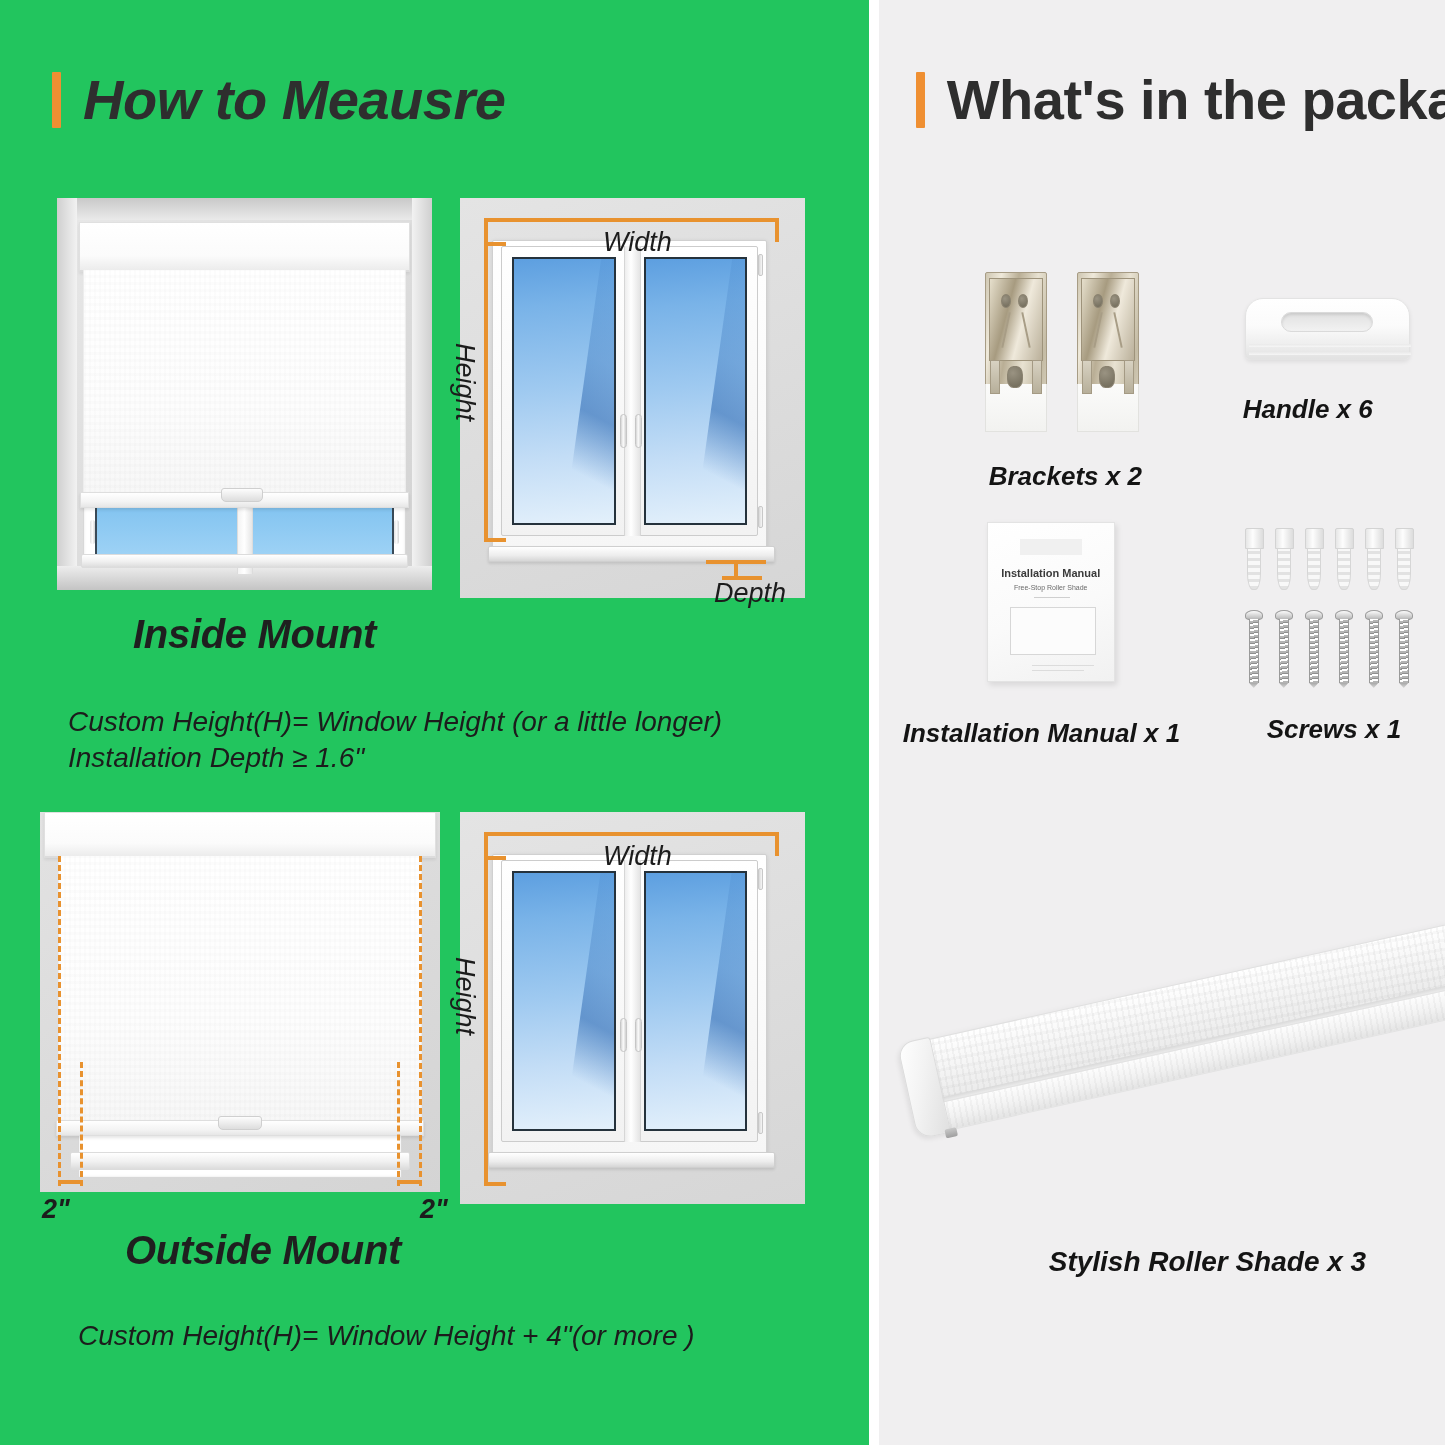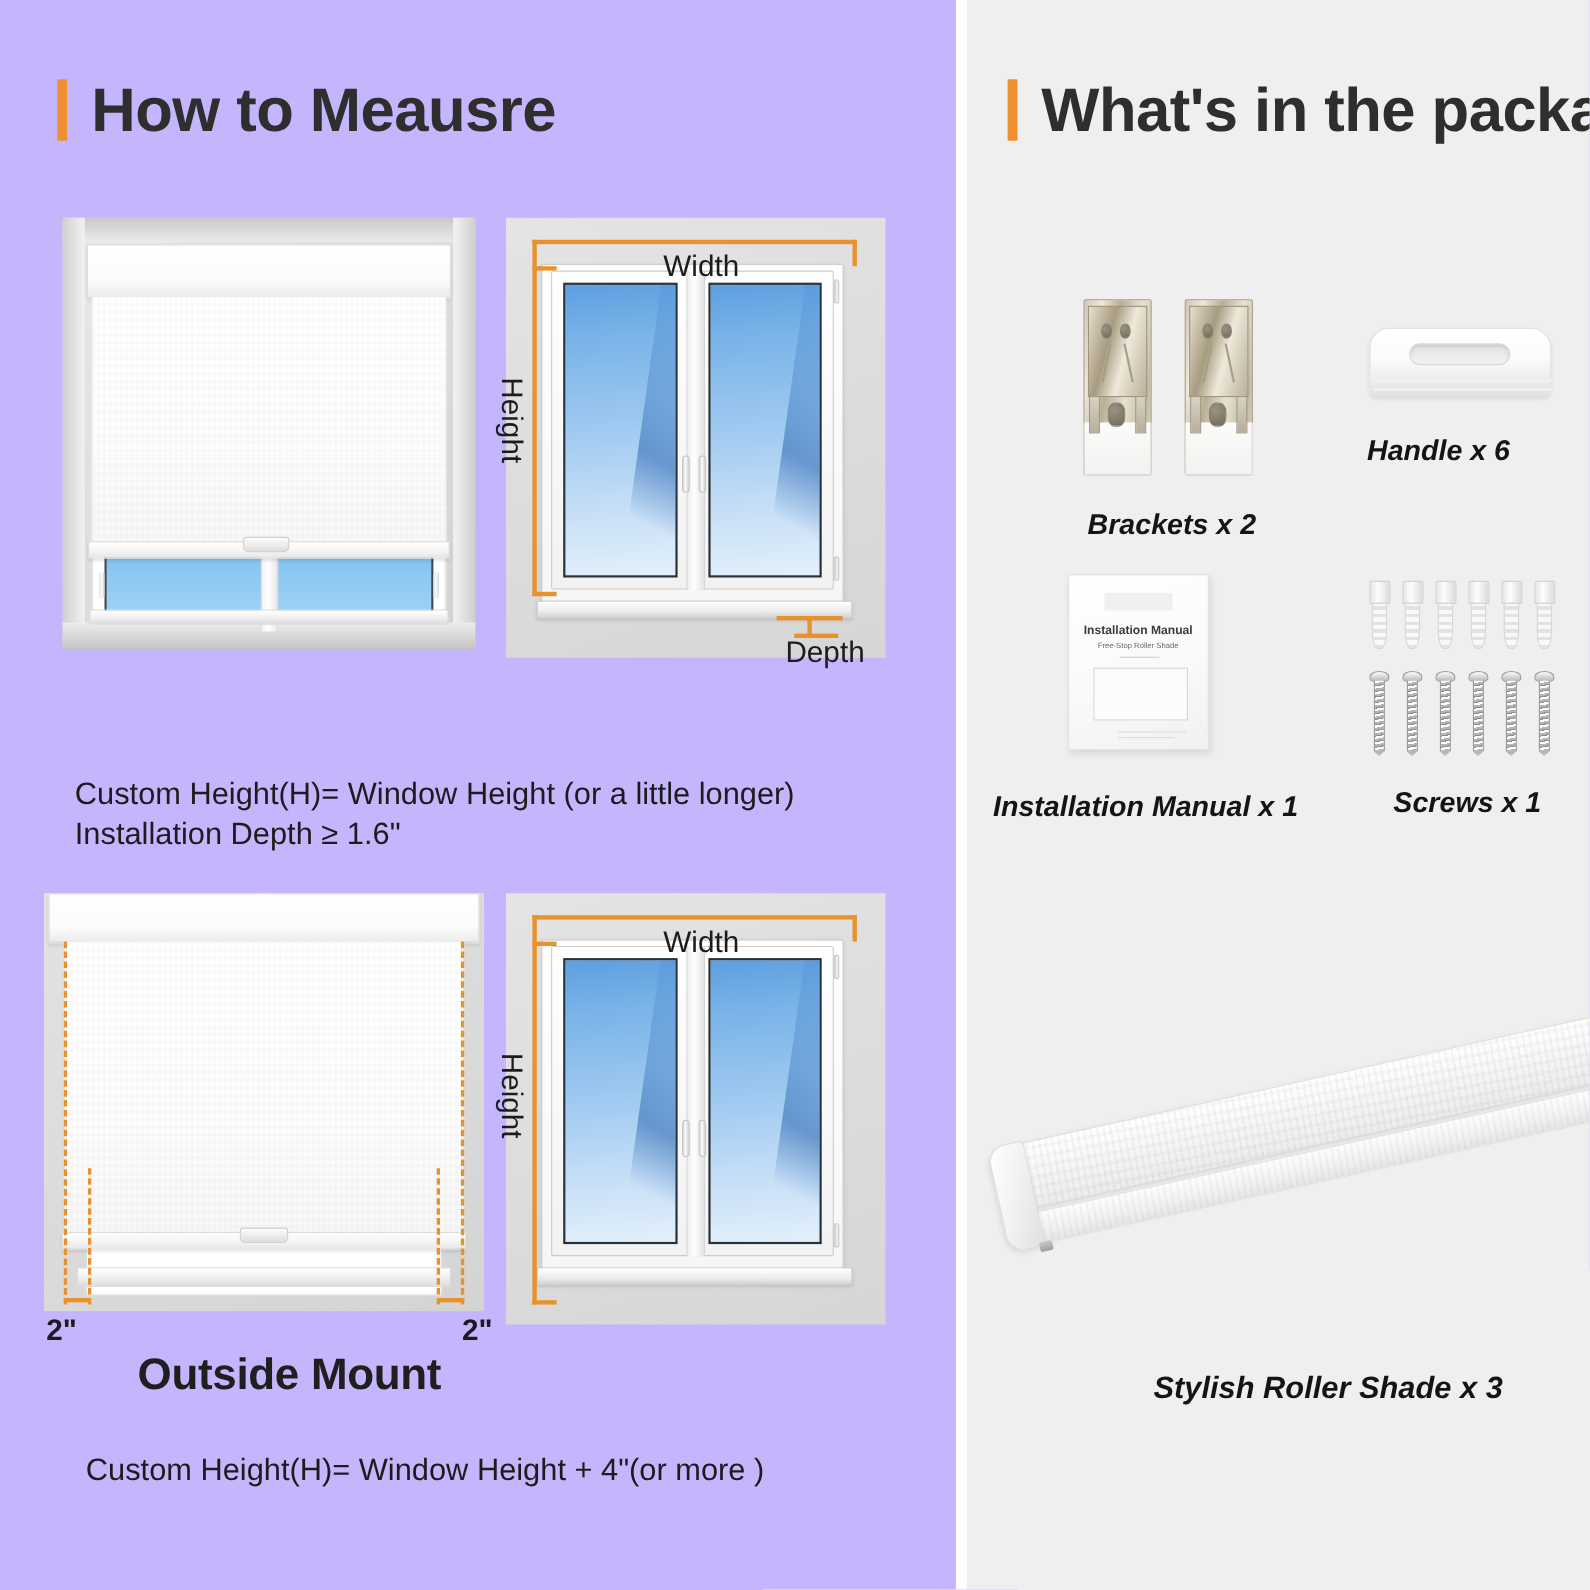--- a/index.html
+++ b/index.html
@@ -5,21 +5,21 @@
   * { margin:0; padding:0; box-sizing:border-box; }
   html,body { width:1445px; height:1445px; overflow:hidden; }
   body {
     font-family:"Liberation Sans", sans-serif;
     background:#ffffff;
     position:relative;
   }
   .page { position:absolute; inset:0; display:flex; }
 
   
-  .panel-left  { width:921px; height:1445px; background:#c4b5fd; position:relative; }
+  .panel-left  { width:921px; height:1445px; background:#22c55e; position:relative;font-style:italic; }
   .divider     { width:10px; height:1445px; background:#ffffff; }
   .panel-right { width:600px; height:1445px; background:#f0eff0; position:relative; }
 
   
   .heading { position:absolute; display:flex; align-items:center; gap:22px; }
   .accent-bar { width:9px; height:56px; background:#ef8f32; border-radius:1px; flex:none; }
   .heading-text {
     font-size:56px; font-weight:bold; color:#2e2e2e;
     letter-spacing:-0.5px; white-space:nowrap; line-height:1;
   }
@@ -420,20 +420,21 @@
       <div class="mk-cap-h" style="left:24px; top:44px; width:22px;"></div>
       <div class="mk-cap-h" style="left:24px; top:340px; width:22px;"></div>
       <div class="mlabel-vert" style="left:18px; top:145px;">Height</div>
 
       <div class="mk mk-h" style="left:246px; top:362px; width:60px;"></div>
       <div class="mk mk-v" style="left:274px; top:362px; height:18px;"></div>
       <div class="mk mk-h" style="left:262px; top:378px; width:40px;"></div>
       <div class="mlabel" style="left:254px; top:382px;">Depth</div>
     </div>
 
+    <div class="mount-title" style="left:133px; top:612px;">Inside Mount</div>
     <div class="copy-line" style="left:68px; top:708px;">Custom Height(H)= Window Height (or a little longer)</div>
     <div class="copy-line" style="left:68px; top:744px;">Installation Depth ≥ 1.6"</div>
 
     <div class="shade-scene fig" style="left:40px; top:812px; width:400px; height:380px;">
 
       <div class="wall-recess" style="background:linear-gradient(150deg,#e2e2e2,#d4d4d4);"></div>
 
       <div class="win-frame" style="left:38px; top:34px; right:38px; bottom:14px;"></div>
       <div class="sill" style="left:30px; bottom:22px; right:30px; height:18px;"></div>
       <div class="mullion" style="left:192px; bottom:30px; height:42px;"></div>
@@ -530,21 +531,21 @@
     <div class="part-label" style="left:110px; top:463px;">Brackets x 2</div>
 
     <div class="fig" style="left:366px; top:298px; width:170px; height:80px;">
       <div class="handle-shape" style="left:0; top:0; width:165px; height:62px;"></div>
       <div class="handle-slot" style="left:36px; top:14px; width:92px; height:20px;"></div>
       <div class="handle-ridge" style="top:46px;"></div>
       <div class="handle-ridge" style="top:54px;"></div>
     </div>
     <div class="part-label" style="left:364px; top:396px;">Handle x 6</div>
 
-    <div class="fig" style="left:92px; top:522px; width:150px; height:165px;">
+    <div class="fig" style="left:108px; top:522px; width:150px; height:165px;">
       <div class="manual-page" style="left:0; top:0; width:128px; height:160px;">
         <div class="manual-band" style="left:32px; top:16px; width:62px; height:16px;"></div>
         <div class="manual-title" style="top:45px;">Installation Manual</div>
         <div class="manual-sub" style="top:61px;">Free-Stop Roller Shade</div>
         <div class="manual-rule" style="left:46px; top:74px; width:36px; height:1px; background:#cfcfcf;"></div>
         <div class="manual-box" style="left:22px; top:84px; width:86px; height:48px;"></div>
         <div class="manual-rule" style="left:44px; top:142px; width:62px; height:1px; background:#dcdcdc;"></div>
         <div class="manual-rule" style="left:44px; top:147px; width:52px; height:1px; background:#dcdcdc;"></div>
       </div>
     </div>

